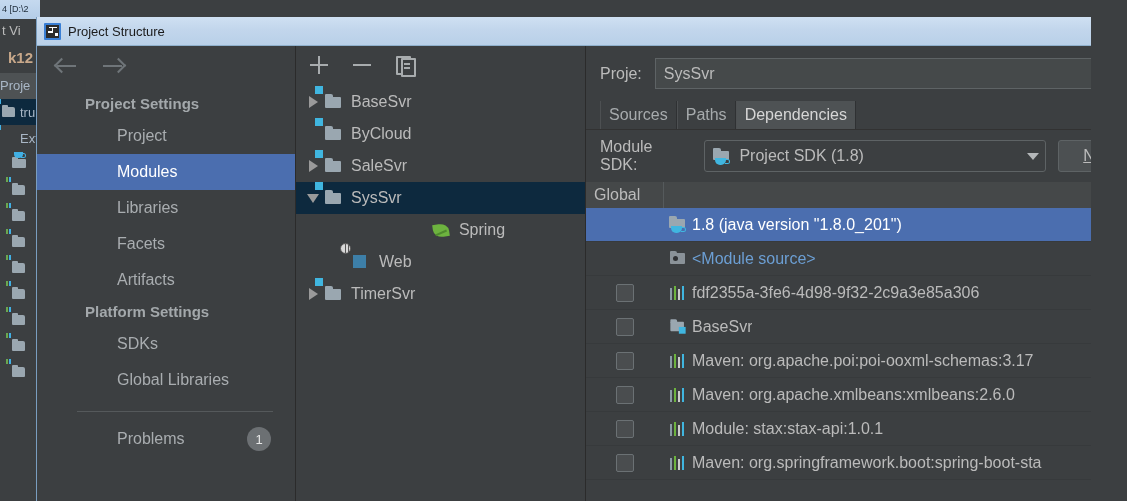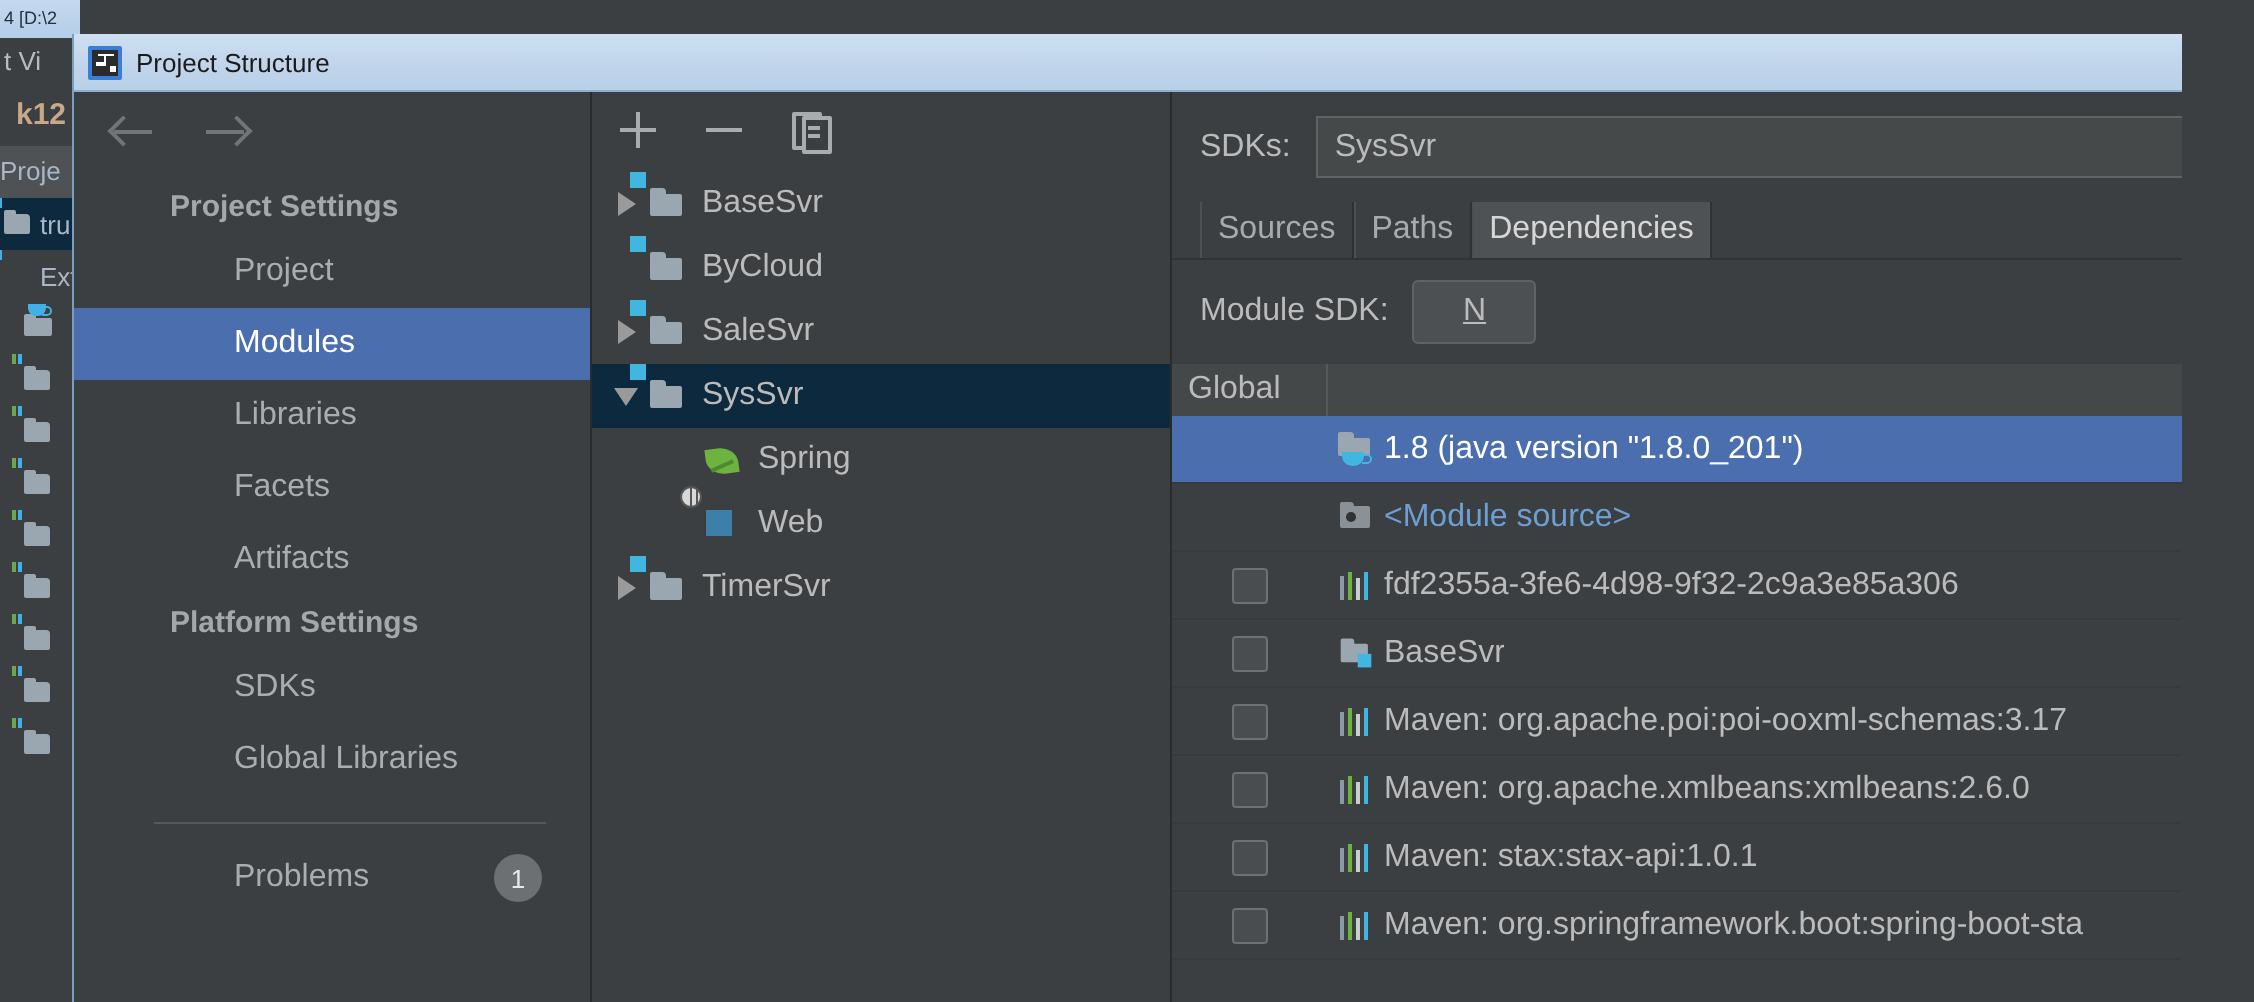--- a/index.html
+++ b/index.html
@@ -681,21 +681,21 @@
           <div class="tree-row selected">
             <span class="twisty">
                 <span class="tri-down"></span>
               </span>
             <span class="tree-ico">
               <span class="ico-module"><span class="ft"></span><span class="fb"></span><span class="sq"></span></span>
             </span>
             <span>SysSvr</span>
           </div>
 
-          <div class="tree-row" style="padding-left:34px;">
+          <div class="tree-row" style="padding-left:34px;justify-content:center;">
             <span class="twisty"></span>
             <span class="tree-ico">
               <span class="ico-spring"><span class="leaf"></span><span class="vein"></span></span>
             </span>
             <span>Spring</span>
           </div>
 
           <div class="tree-row" style="padding-left:34px;">
             <span class="twisty"></span>
             <span class="tree-ico">
@@ -713,33 +713,42 @@
             </span>
             <span>TimerSvr</span>
           </div>
 
         </div>
       </div>
 
       <div class="detail-pane">
 
         <div class="name-row">
-          <span class="name-label">SDKs:</span>
+          <span class="name-label">Proje:</span>
           <input class="name-input" type="text" value="SysSvr" style="">
         </div>
 
         <div class="tabs-row">
           <div class="tab">Sources</div>
           <div class="tab">Paths</div>
           <div class="tab active">Dependencies</div>
           <div class="tabs-filler"></div>
         </div>
 
         <div class="sdk-row">
           <span class="sdk-label">Module SDK:</span>
+          <div class="sdk-combo">
+            <span class="ico-sdk">
+              <span class="ft"></span>
+                <span class="fb"></span>
+                <span class="cup"></span>
+            </span>
+            <span class="val">Project SDK (1.8)</span>
+            <span class="combo-caret"></span>
+          </div>
           <div class="new-btn">
             <span class="u">N</span>
           </div>
         </div>
 
         <div class="deps-table">
 
           <div class="deps-header">
             <div class="dep-col-export">Global</div>
             <div class="dep-col-rest"></div>
@@ -833,21 +842,21 @@
               <span class="dep-check"></span>
             </div>
             <div class="dep-icon-cell">
               <span class="ico-lib">
                   <span class="b1"></span>
                   <span class="b2"></span>
                   <span class="b3"></span>
                   <span class="b4"></span>
                 </span>
             </div>
-            <div class="dep-label">Maven: stax:stax-api:1.0.1</div>
+            <div class="dep-label">Module: stax:stax-api:1.0.1</div>
           </div>
 
           <div class="dep-row">
             <div class="dep-check-cell">
               <span class="dep-check"></span>
             </div>
             <div class="dep-icon-cell">
               <span class="ico-lib">
                   <span class="b1"></span>
                   <span class="b2"></span>

